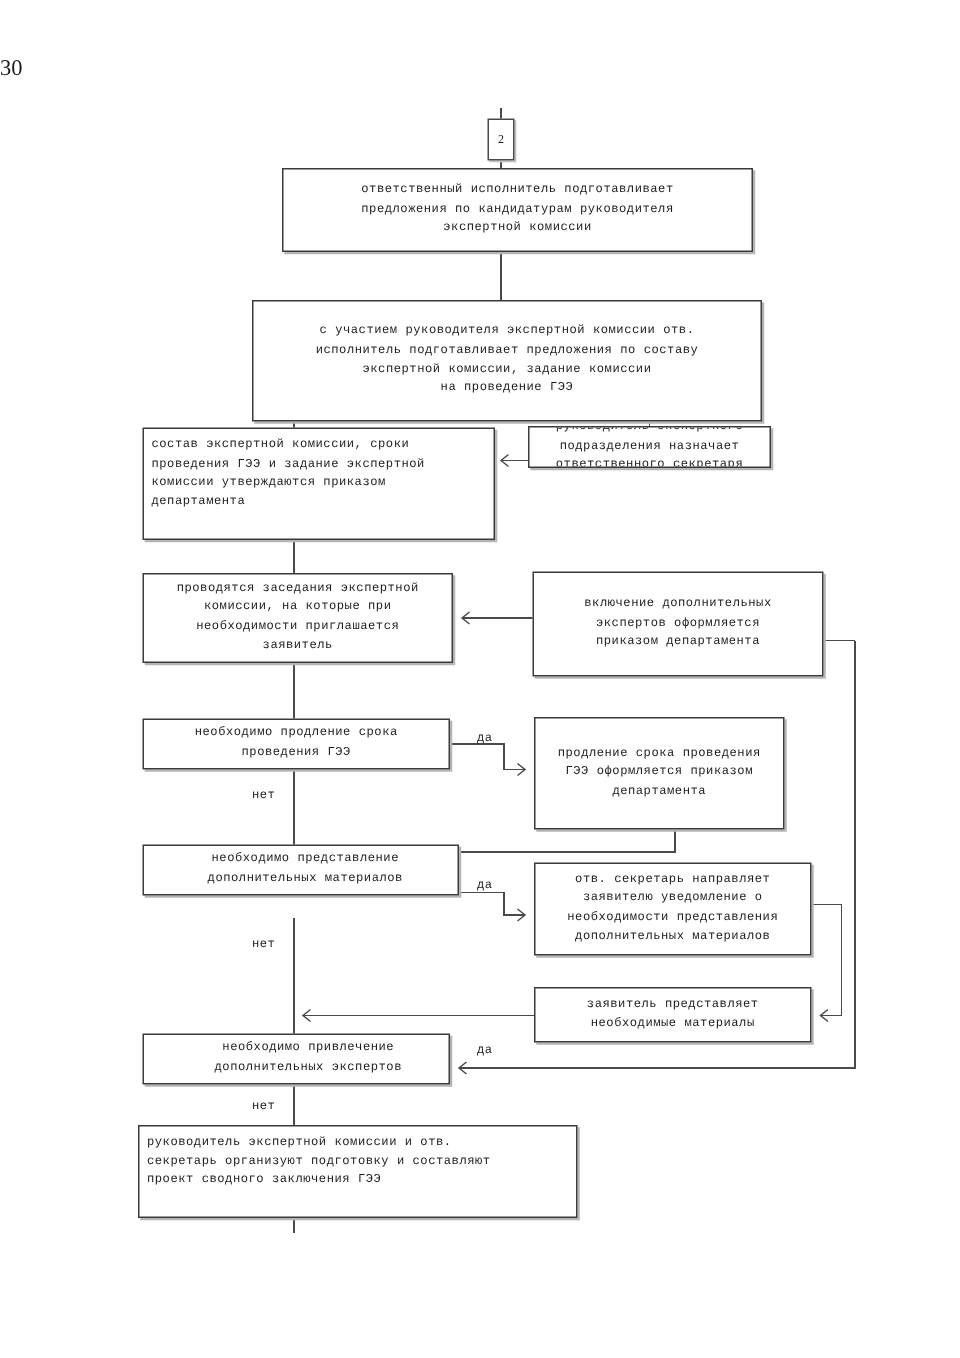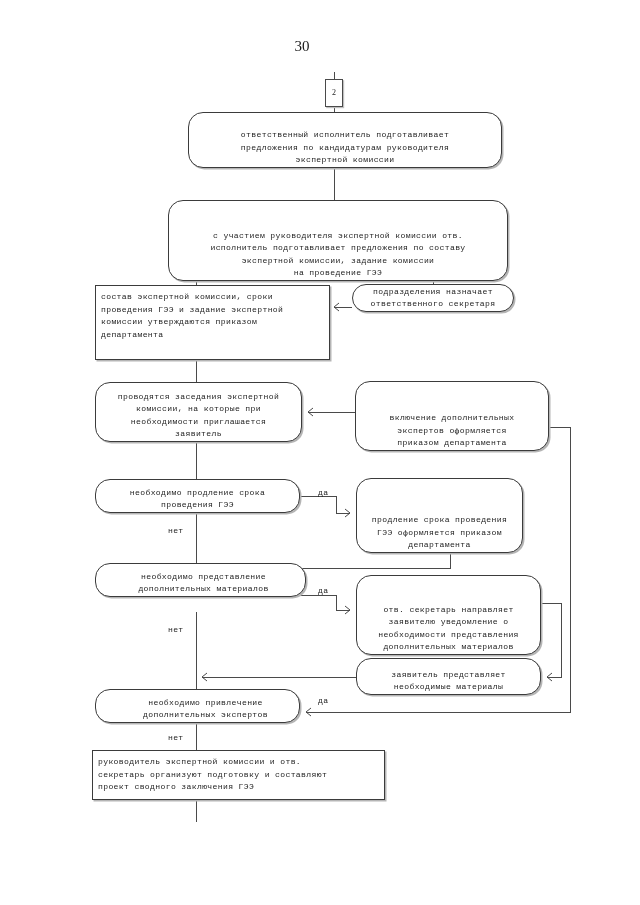--- a/index.html
+++ b/index.html
@@ -19,21 +19,21 @@
     position: absolute;
     left: 0; top: 0;
     width: 640px;
     height: 905px;
   }
   #page-number {
     position: absolute;
     left: 0;
     top: 38px;
     width: 604px;
-    text-align: center;
+    text-align: left;
     font-family: "Liberation Serif", "DejaVu Serif", serif;
     font-size: 15px;
     color: #1a1a1a;
   }
   svg#wires {
     position: absolute;
     left: 0; top: 0;
     width: 640px;
     height: 905px;
     pointer-events: none;
@@ -53,21 +53,21 @@
     font-size: 8.1px;
     line-height: 12.6px;
     letter-spacing: 0.35px;
     white-space: pre-line;
     color: #1d1d1d;
   }
   .node.c .txt { text-align: center; }
   .node.l .txt { text-align: left; }
   .node.c { justify-content: center; }
   .node.l { justify-content: flex-start; }
-  .node.mid { align-items: flex-end; border-radius: 15px; }
+  .node.mid { align-items: center; }
   .node.topal { align-items: flex-start; }
 
   #connector-2 {
     position: absolute;
     left: 325px;
     top: 79px;
     width: 18px;
     height: 28px;
     box-sizing: border-box;
     border: 1px solid #4a4a4a;
@@ -175,35 +175,35 @@
       </div>
       <div class="node c mid" style="left: 356px; top: 478px; width: 167px; height: 75px; padding-left: 6px; padding-right: 6px;">
         <span class="txt">продление срока проведения
 ГЭЭ оформляется приказом
 департамента</span>
       </div>
       <div class="node c mid" style="left: 95px; top: 563px; width: 211px; height: 34px; padding-left: 6px; padding-right: 0;">
         <span class="txt">необходимо представление
 дополнительных материалов</span>
       </div>
-      <div class="node c mid" style="left: 356px; top: 575px; width: 185px; height: 80px; padding-left: 6px; padding-right: 6px;">
+      <div class="node c mid" style="left: 356px; top: 575px; width: 185px; height: 62px; padding-left: 6px; padding-right: 6px;">
         <span class="txt">отв. секретарь направляет
 заявителю уведомление о
 необходимости представления
 дополнительных материалов</span>
       </div>
       <div class="node c mid" style="left: 356px; top: 658px; width: 185px; height: 37px; padding-left: 6px; padding-right: 6px;">
         <span class="txt">заявитель представляет
 необходимые материалы</span>
       </div>
       <div class="node c mid" style="left: 95px; top: 689px; width: 205px; height: 34px; padding-left: 22px; padding-right: 6px;">
         <span class="txt">необходимо привлечение
 дополнительных экспертов</span>
       </div>
-      <div class="node l topal" style="left: 92px; top: 750px; width: 293px; height: 50px; padding-left: 5px; padding-top: 5px;">
+      <div class="node l topal" style="left: 92px; top: 750px; width: 293px; height: 62px; padding-left: 5px; padding-top: 5px;">
         <span class="txt">руководитель экспертной комиссии и отв.
 секретарь организуют подготовку и составляют
 проект сводного заключения ГЭЭ</span>
       </div>
     </div>
   <div id="labels-layer">
       <div class="edge-label" style="left: 318px; top: 488px;">да</div>
       <div class="edge-label" style="left: 168px; top: 526px;">нет</div>
       <div class="edge-label" style="left: 318px; top: 586px;">да</div>
       <div class="edge-label" style="left: 168px; top: 625px;">нет</div>

